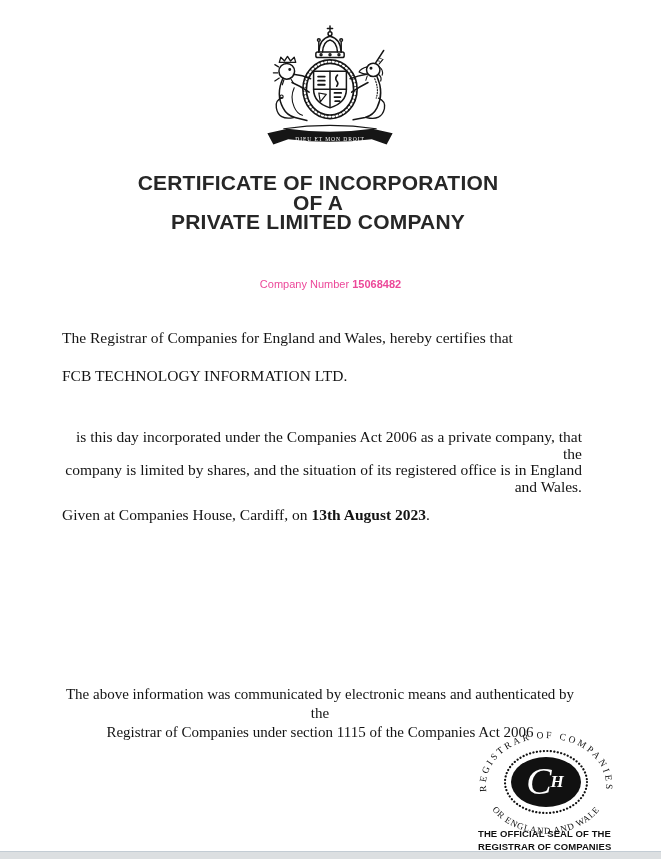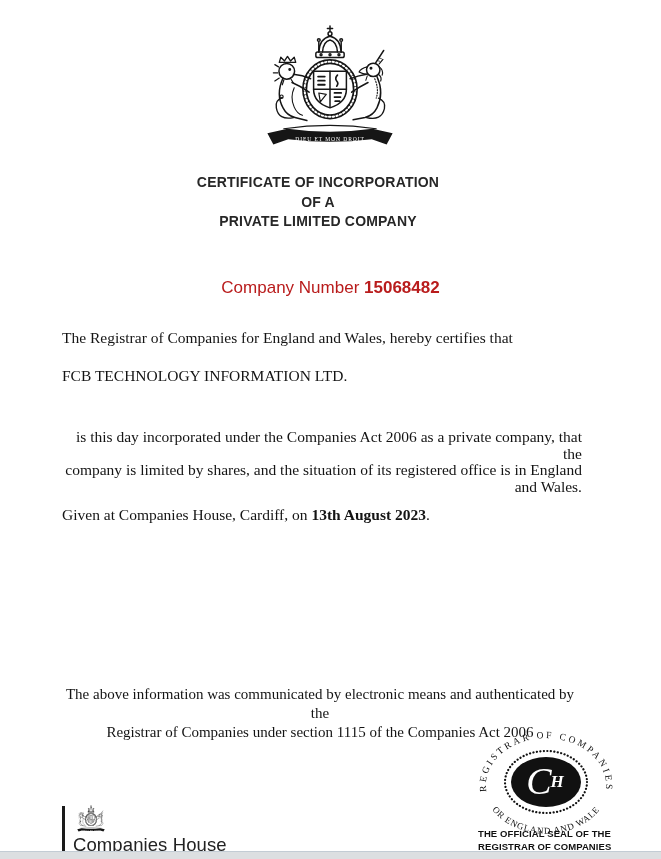--- a/index.html
+++ b/index.html
@@ -13,31 +13,31 @@
   }
 
   .arms{
     position:absolute;left:248px;top:22px;width:164px;height:130px;
   }
 
   .cert-title{
     position:absolute;left:58px;top:173px;width:520px;
     text-align:center;
     font-family:"Liberation Sans", sans-serif;
-    font-weight:bold;font-size:14px;line-height:19.5px;
+    font-weight:bold;font-size:21px;line-height:19.5px;
     color:#272727;
     white-space:pre-line;
     letter-spacing:0.2px;
   }
 
   .company-number{
     position:absolute;left:0;top:278px;width:661px;
     text-align:center;
     font-family:"Liberation Sans", sans-serif;
-    font-size:17px;color:#b91c1c;
+    font-size:11px;color:#ec4899;
   }
   .company-number b{font-weight:bold;}
 
   .bodytext{
     position:absolute;left:62px;width:520px;
     font-size:15.5px;line-height:16.5px;color:#141414;
   }
   .certifies{top:330px;}
   .companyname{top:368px;}
   .incorp{top:429px;white-space:pre-line;text-align:right;}
@@ -180,23 +180,16 @@
     </text>
     <ellipse cx="88" cy="58" rx="41" ry="31" fill="none" stroke="#111" stroke-width="2.2" stroke-dasharray="0.1 3.4" stroke-linecap="round"></ellipse>
     <ellipse cx="88" cy="58" rx="35" ry="25" fill="#111111"></ellipse>
     <text x="81" y="70" font-family="Liberation Serif, serif" font-size="38" font-style="italic" fill="#ffffff" text-anchor="middle">C</text>
     <text x="99" y="63" font-family="Liberation Serif, serif" font-size="17" font-weight="bold" font-style="italic" fill="#ffffff" text-anchor="middle">H</text>
   </svg>
 
   <div class="seal-caption">THE OFFICIAL SEAL OF THE
 REGISTRAR OF COMPANIES</div>
 
-  <div class="ch-logo">
-    <div class="bar"></div>
-    <svg class="crest" viewBox="0 0 220 170">
-      <use href="#royal-arms"></use>
-    </svg>
-    <div class="wordmark">Companies House</div>
-  </div>
 
   <div class="window-strip"></div>
 
 </div>
 
 </body></html>

